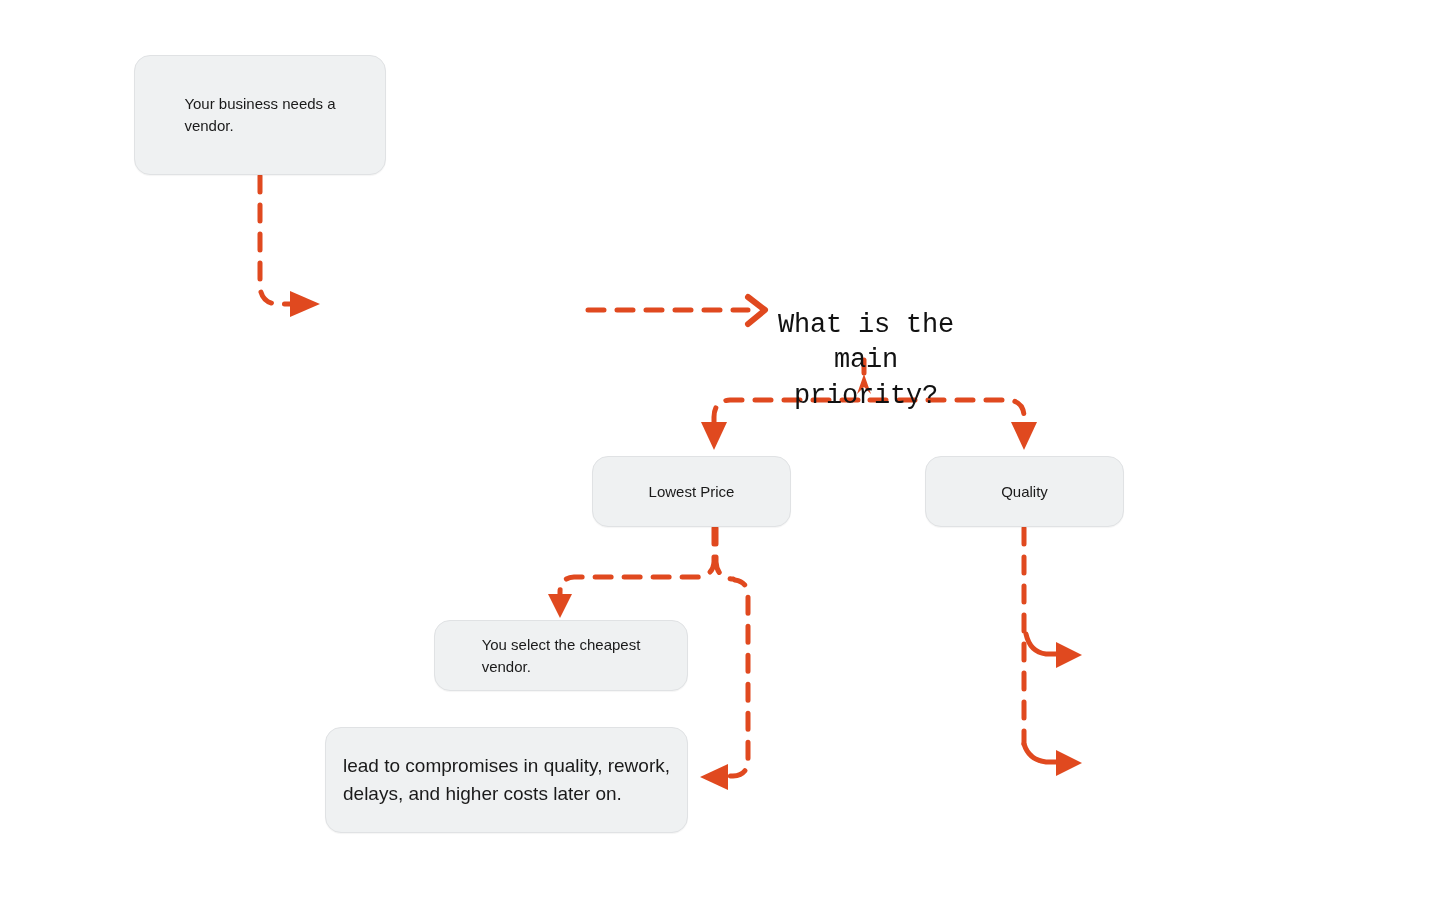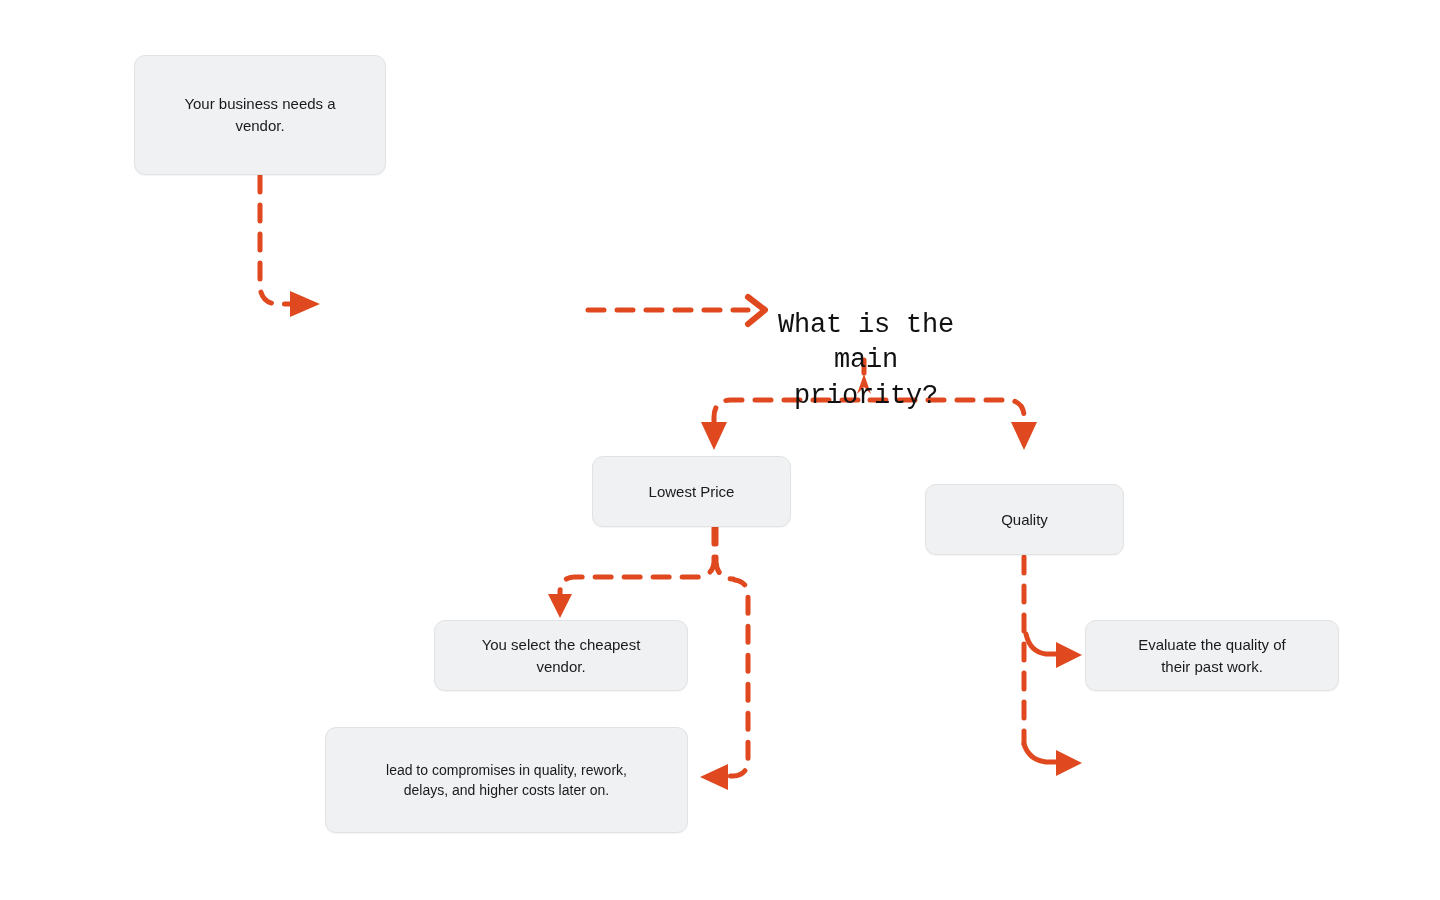--- a/index.html
+++ b/index.html
@@ -29,25 +29,25 @@
     width: 1440px;
     height: 900px;
     pointer-events: none;
   }
 
   .node {
     position: absolute;
     box-sizing: border-box;
     background: #eff1f2;
     border: 1px solid #e0e2e4;
-    border-radius: 11px;
+    border-radius: 16px;
     display: flex;
     align-items: center;
     justify-content: center;
-    text-align: center;
+    text-align: left;
     color: #1a1a1a;
     line-height: 1.45;
     padding: 12px 12px;
     box-shadow: 0 1px 1px rgba(0,0,0,0.045);
   }
 
   .node-label {
     display: block;
     white-space: pre-line;
   }
@@ -128,33 +128,29 @@
 
   <div class="decision-text" id="node-main-priority-question" style="left: 760px; top: 272px; width: 212px; font-size: 27px;">
     <span>What is the
 main priority?</span>
   </div>
 
   <div class="node" id="node-lowest-price" style="left: 592px; top: 456px; width: 199px; height: 71px; font-size: 15px; background: rgb(239, 241, 242); border-color: rgb(224, 226, 228); color: rgb(26, 26, 26);">
     <span class="node-label">Lowest Price</span>
   </div>
 
-  <div class="node" id="node-quality" style="left: 925px; top: 456px; width: 199px; height: 71px; font-size: 15px; background: rgb(239, 241, 242); border-color: rgb(224, 226, 228); color: rgb(26, 26, 26); margin-top: 28px;">
+  <div class="node" id="node-quality" style="left: 925px; top: 456px; width: 199px; height: 71px; font-size: 15px; background: rgb(239, 241, 242); border-color: rgb(224, 226, 228); color: rgb(26, 26, 26);">
     <span class="node-label">Quality</span>
   </div>
 
   <div class="node" id="node-cheapest-vendor" style="left: 434px; top: 620px; width: 254px; height: 71px; font-size: 15px; background: rgb(239, 241, 242); border-color: rgb(224, 226, 228); color: rgb(26, 26, 26);">
     <span class="node-label">You select the cheapest
 vendor.</span>
   </div>
 
-  <div class="node" id="node-compromises" style="left: 325px; top: 727px; width: 363px; height: 106px; font-size: 14px; background: rgb(239, 241, 242); border-color: rgb(224, 226, 228); color: rgb(26, 26, 26);">
+  <div class="node" id="node-compromises" style="left: 325px; top: 727px; width: 363px; height: 106px; font-size: 19px; background: rgb(239, 241, 242); border-color: rgb(224, 226, 228); color: rgb(26, 26, 26);">
     <span class="node-label">lead to compromises in quality, rework,
 delays, and higher costs later on.</span>
   </div>
 
-  <div class="node" id="node-evaluate-quality" style="left: 1085px; top: 620px; width: 254px; height: 71px; font-size: 15px; background: rgb(239, 241, 242); border-color: rgb(224, 226, 228); color: rgb(26, 26, 26);">
-    <span class="node-label">Evaluate the quality of
-their past work.</span>
-  </div>
 
 
 </div>
 
 </body></html>

